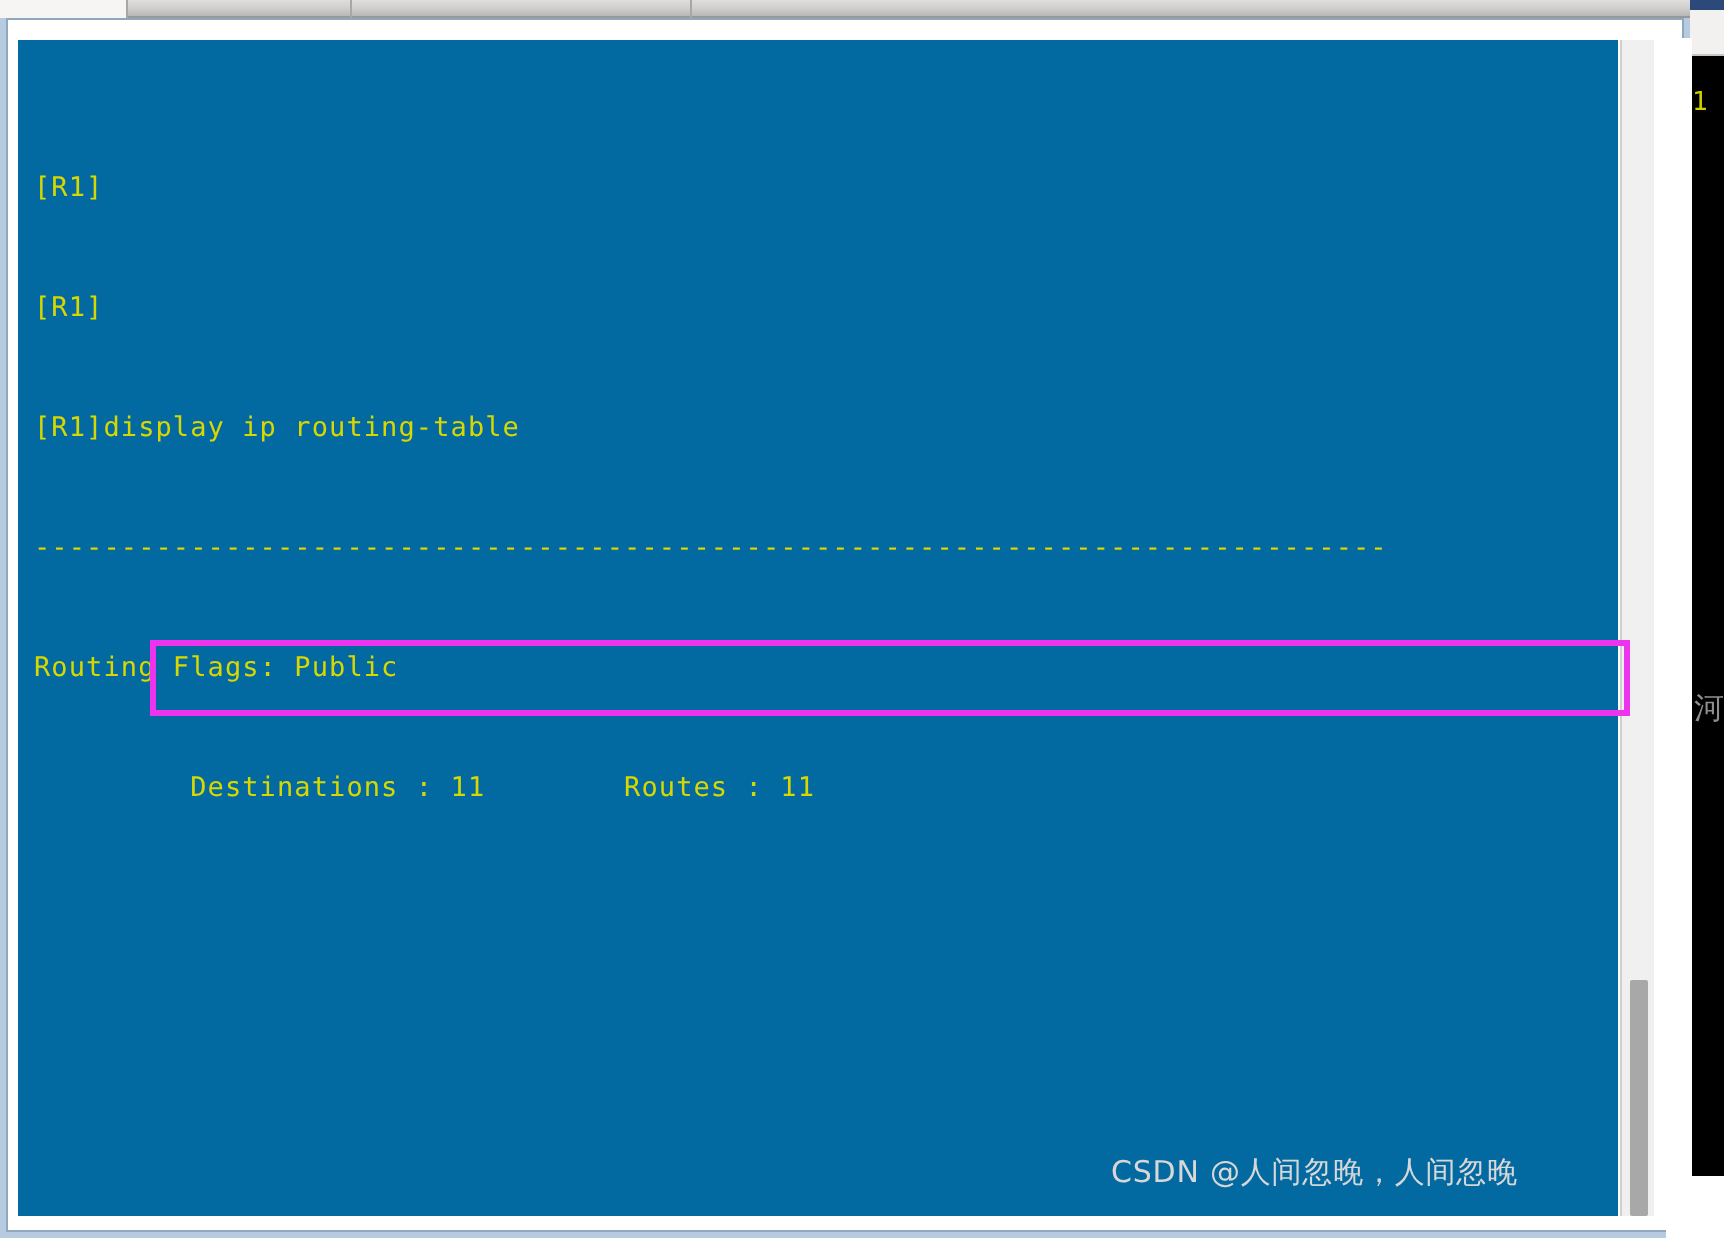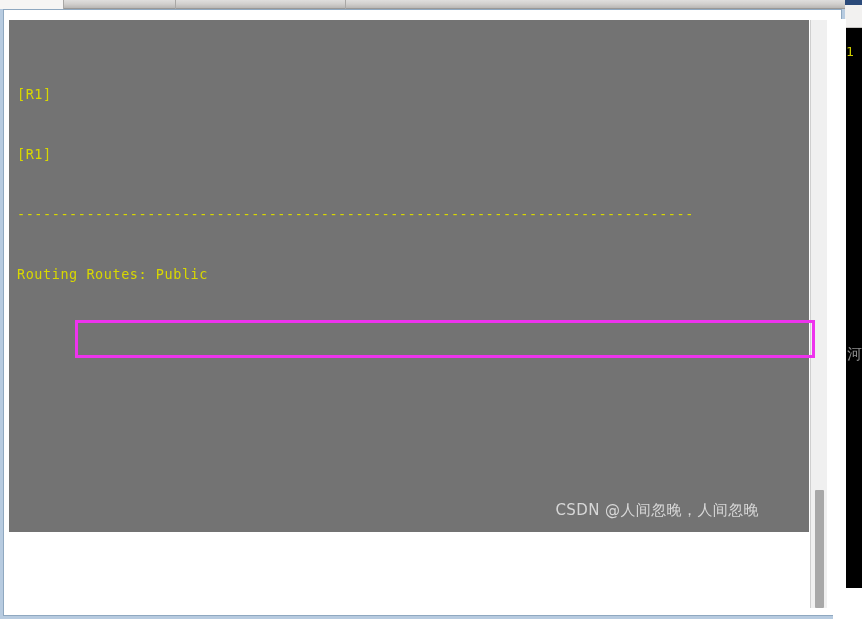--- a/index.html
+++ b/index.html
@@ -88,22 +88,22 @@
     width: 839px; height: 607px;
     background: #ffffff;
     border: 1px solid #8fa8c0;
     box-sizing: border-box;
   }
 
   
   .terminal {
     position: absolute;
     top: 10px; left: 5px;
-    width: 800px; height: 512px;
-    background: #737373;
+    width: 800px; height: 588px;
+    background: #0369a1;
     overflow: hidden;
   }
 
   .term-lines {
     position: absolute;
     top: 0; left: 0;
     padding: 4px 0 0 8px;
     color: #d8d800;
     font-family: "DejaVu Sans Mono", "Liberation Mono", monospace;
     font-size: 13.5px;
@@ -195,22 +195,24 @@
       <div class="tab-c"></div>
     </div>
 
     <div class="term-outer">
 
       <div class="terminal">
         <div class="term-lines">
 
           <span class="ln">[R1]</span>
           <span class="ln">[R1]</span>
+          <span class="ln">[R1]display ip routing-table</span>
           <span class="ln">------------------------------------------------------------------------------</span>
-          <span class="ln">Routing Routes: Public</span>
+          <span class="ln">Routing Flags: Public</span>
+          <span class="ln">         Destinations : 11        Routes : 11</span>
           <span class="ln"></span>
           
 
           
           
           
           
           
           
           

